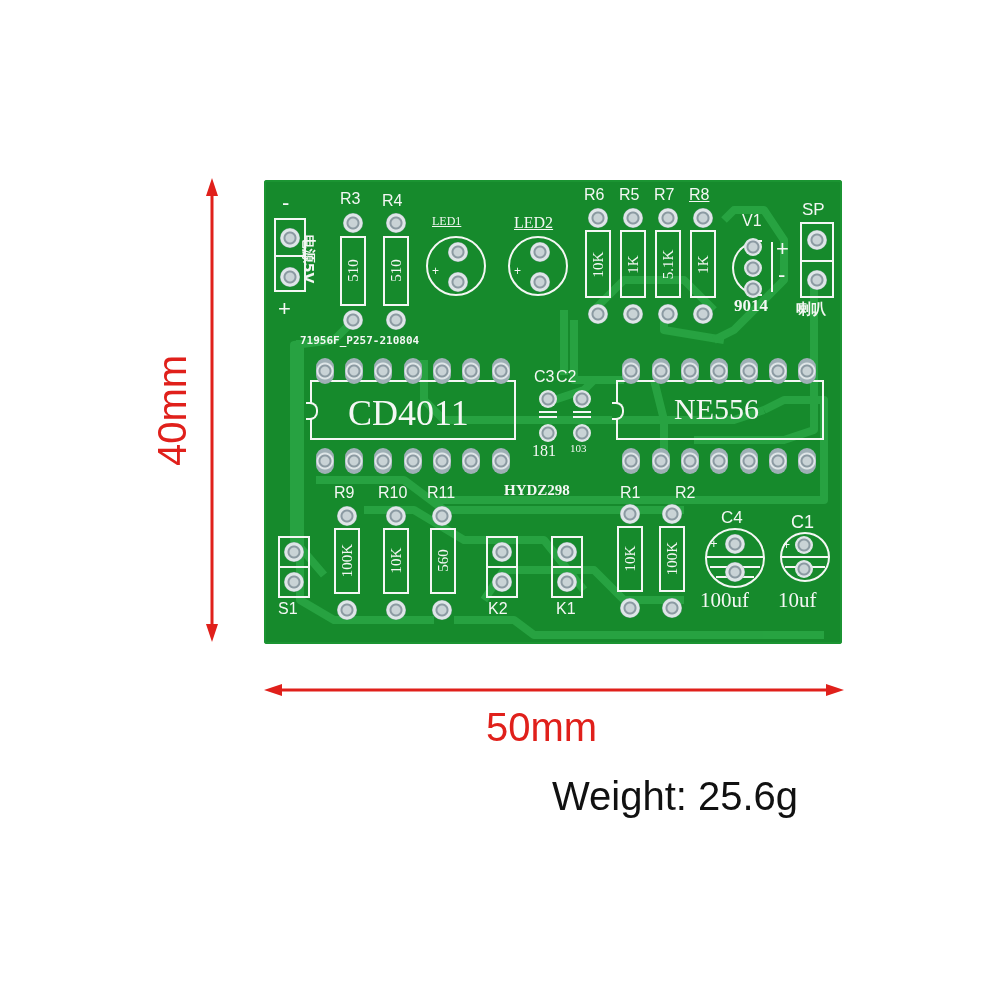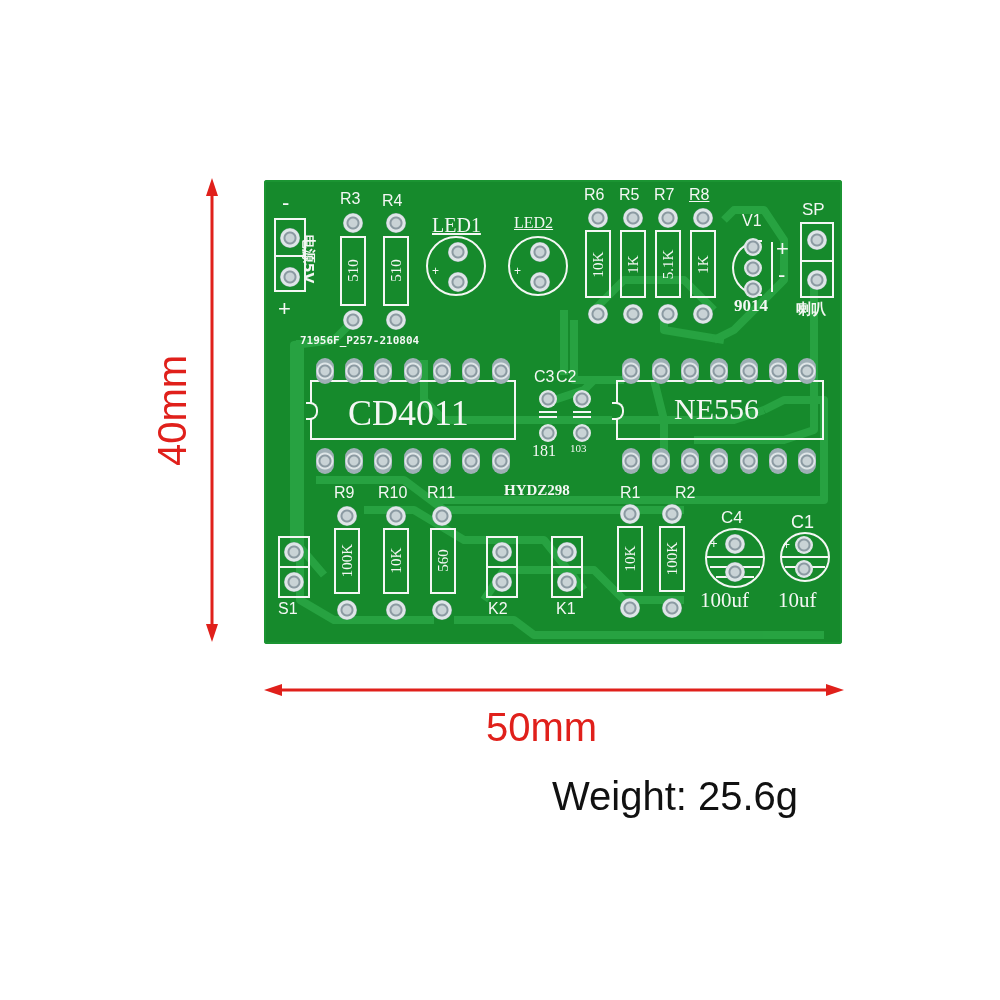--- a/index.html
+++ b/index.html
@@ -77,21 +77,21 @@
   <div class="box" style="left:76px;top:56px;width:26px;height:70px;"></div>
   <div class="rot" style="left:69px;top:82px;width:40px;text-align:center;">510</div>
   <div class="pad" style="left:79px;top:130px;"></div>
 
   <div class="silk silk-sans" style="left:118px;top:12px;">R4</div>
   <div class="pad" style="left:122px;top:33px;"></div>
   <div class="box" style="left:119px;top:56px;width:26px;height:70px;"></div>
   <div class="rot" style="left:112px;top:82px;width:40px;text-align:center;">510</div>
   <div class="pad" style="left:122px;top:130px;"></div>
 
-  <div class="silk silk-serif" style="left:168px;top:34px;font-size:20px;text-decoration:underline;">LED1</div>
+  <div class="silk silk-serif" style="left:168px;top:34px;font-size:12px;text-decoration:underline;">LED1</div>
   <div class="circle" style="left:162px;top:56px;width:60px;height:60px;"></div>
   <div class="pad" style="left:184px;top:62px;"></div>
   <div class="pad" style="left:184px;top:92px;"></div>
   <div class="silk silk-sans" style="left:168px;top:84px;font-size:12px;">+</div>
 
   <div class="silk silk-serif" style="left:250px;top:34px;font-size:16px;text-decoration:underline;">LED2</div>
   <div class="circle" style="left:244px;top:56px;width:60px;height:60px;"></div>
   <div class="pad" style="left:266px;top:62px;"></div>
   <div class="pad" style="left:266px;top:92px;"></div>
   <div class="silk silk-sans" style="left:250px;top:84px;font-size:12px;">+</div>

